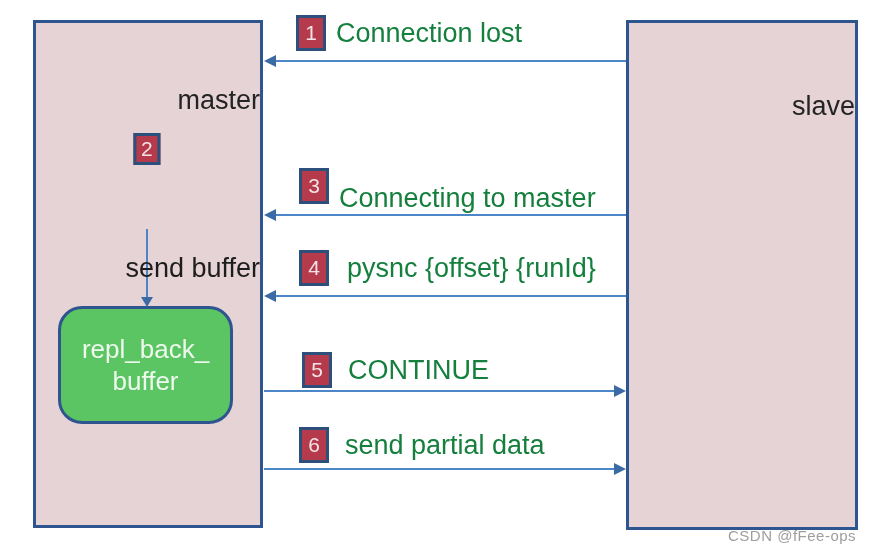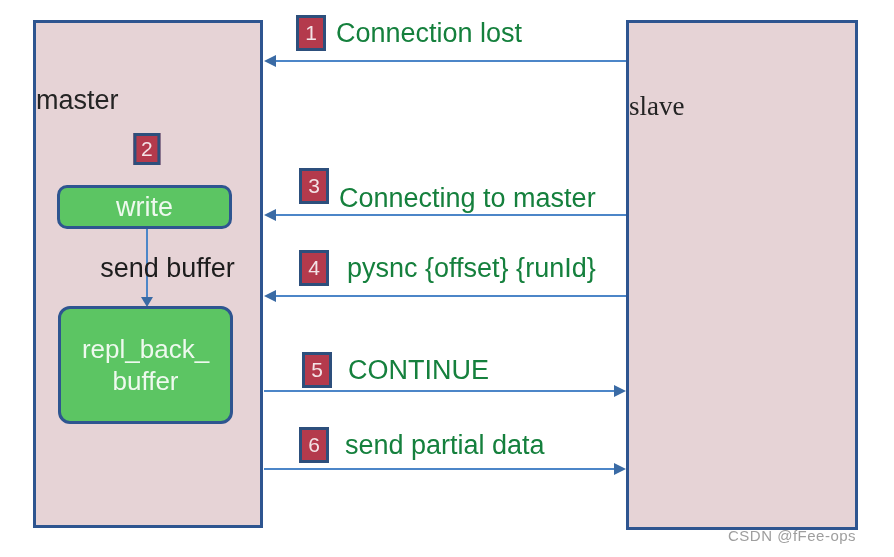--- a/index.html
+++ b/index.html
@@ -14,26 +14,26 @@
     overflow: hidden;
   }
 
   
   .node {
     position: absolute;
     background: #e6d3d6;
     border: 3px solid #2e5590;
   }
   .master-box { left: 33px; top: 20px; width: 230px; height: 508px; }
-  .slave-box  { left: 626px; top: 20px; width: 232px; height: 510px; font-family: Liberation Serif, serif; }
+  .slave-box  { left: 626px; top: 20px; width: 232px; height: 510px; }
 
   .node-title {
     position: absolute;
     left: 0; width: 100%;
-    text-align: left;
+    text-align: right;
     font-size: 27px;
     color: #242424;
   }
   .master-title { top: 62px; }
   .slave-title  { top: 68px; }
 
   
   .badge {
     display: flex;
     align-items: center;
@@ -66,30 +66,30 @@
   }
   .write-box {
     left: 21px; top: 162px;
     width: 175px; height: 44px;
     border-radius: 10px;
     font-size: 27px;
   }
   .repl-box {
     left: 22px; top: 283px;
     width: 175px; height: 118px;
-    border-radius: 12px;
+    border-radius: 24px;
     font-size: 26px;
     line-height: 1.25;
   }
 
   .send-buffer-label {
     position: absolute;
     left: 0; width: 100%;
     top: 230px;
-    text-align: center;
+    text-align: right;
     font-size: 27px;
     color: #1d1d1d;
     padding-left: 39px;
   }
 
   
   .varrow-line {
     position: absolute;
     left: 110px; top: 206px;
     width: 2px; height: 70px;
@@ -148,23 +148,20 @@
   }
 </style>
 </head>
 <body>
 
 <div class="canvas">
 
   <div class="node master-box">
     <div class="node-title master-title">master</div>
     <div class="badge badge-master">2</div>
-    <div class="green-box write-box">
-      <span>write</span>
-    </div>
     <div class="varrow-line"></div>
     <div class="varrow-head"></div>
     <div class="send-buffer-label">send buffer</div>
     <div class="green-box repl-box">
       <div>repl_back_</div>
       <div>buffer</div>
     </div>
   </div>
 
   <div class="node slave-box">

